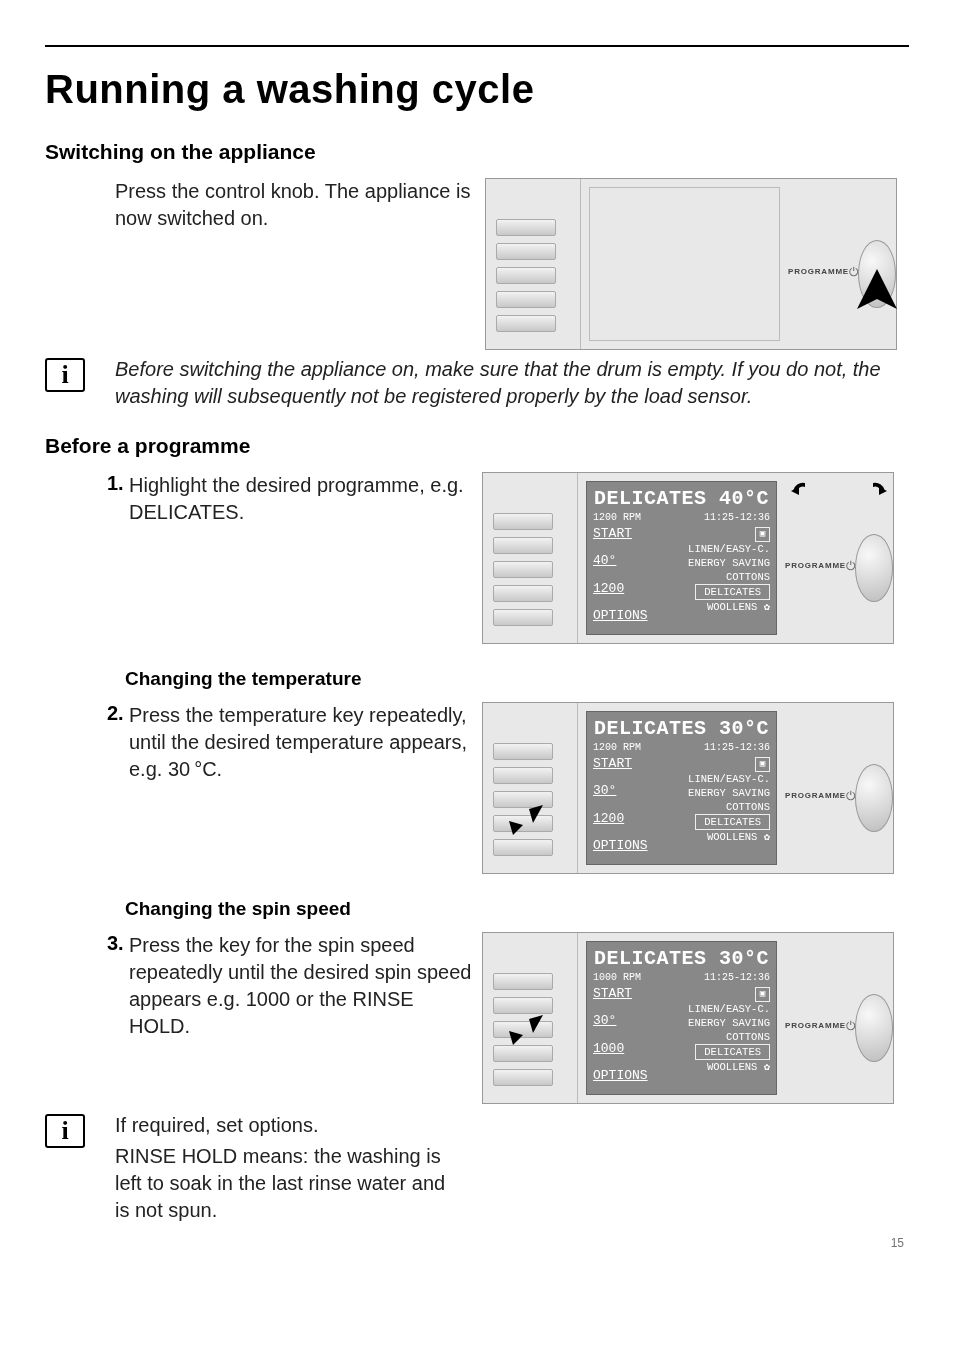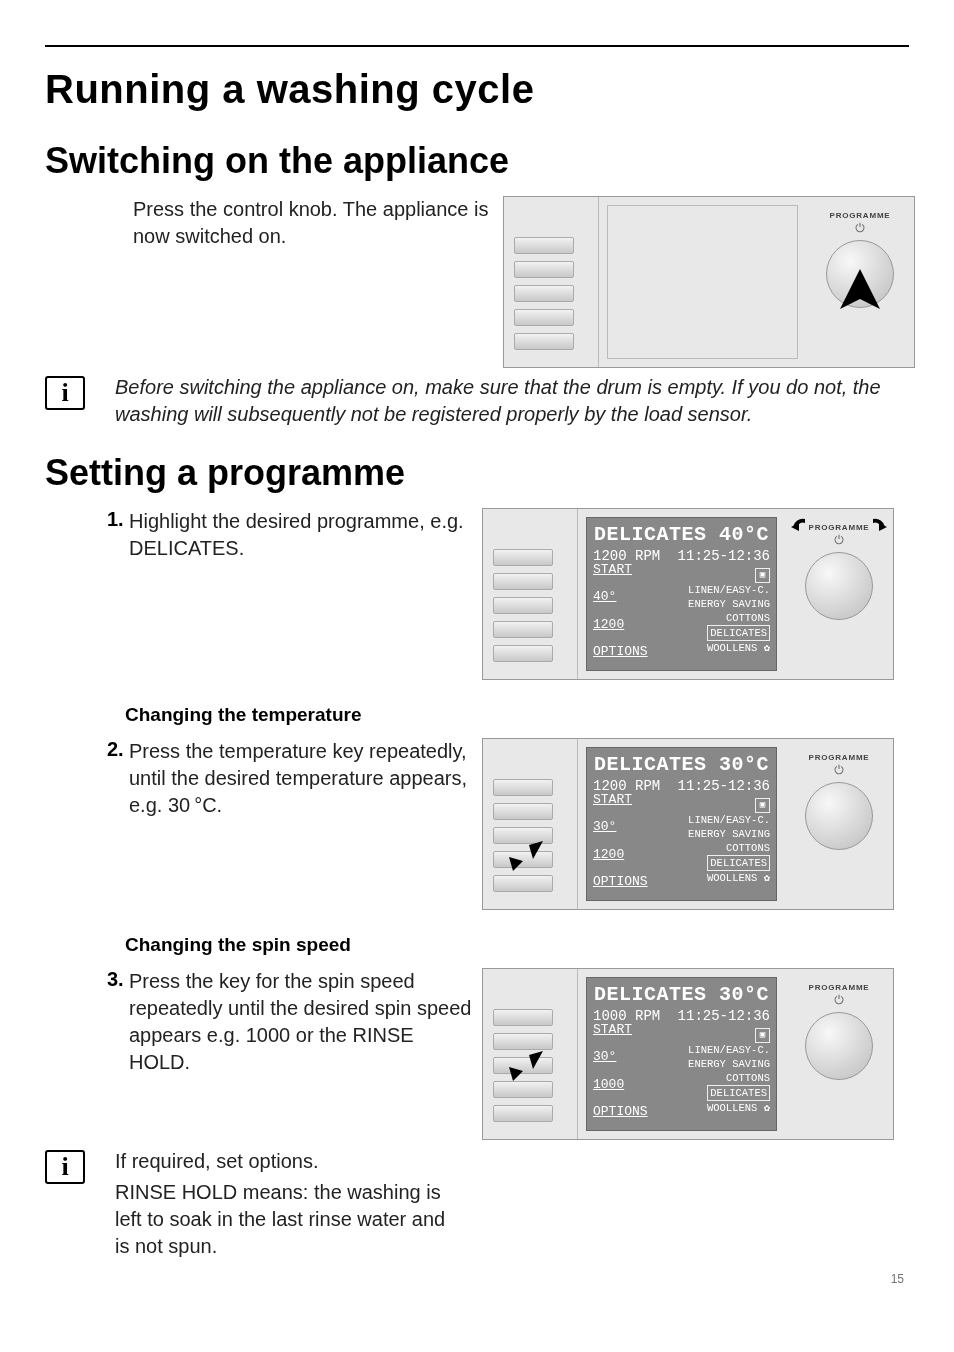--- a/index.html
+++ b/index.html
@@ -19,41 +19,41 @@
     border-top: 2px solid #000;
     margin-bottom: 20px;
   }
   h1 {
     font-size: 40px;
     font-weight: bold;
     margin: 0 0 28px 0;
     letter-spacing: 0.5px;
   }
   h2 {
-    font-size: 36px;
+    font-size: 21px;
     font-weight: bold;
     margin: 0 0 14px 0;
   }
   h3 {
     font-size: 19px;
     font-weight: bold;
     margin: 24px 0 12px 80px;
   }
   .section {
     margin-bottom: 24px;
     position: relative;
   }
   .content-row {
     display: flex;
     align-items: flex-start;
   }
   .left-col {
     width: 360px;
     flex-shrink: 0;
-    margin-left: 88px;
+    margin-left: 70px;
   }
   .left-col-indent {
     width: 365px;
     flex-shrink: 0;
     margin-left: 62px;
   }
   .para {
     font-size: 20px;
     line-height: 1.35;
     margin: 0 0 4px 0;
@@ -159,56 +159,56 @@
   .scr-title {
     text-align: center;
     font-weight: bold;
     font-size: 20px;
     letter-spacing: 0.5px;
   }
   .scr-row {
     display: flex;
     justify-content: space-between;
     align-items: center;
-    font-size: 14px;
+    font-size: 10px;
     margin-top: 2px;
   }
   .scr-right-list {
     text-align: right;
     font-size: 10.5px;
     line-height: 1.35;
     margin-top: 3px;
   }
   .scr-left-list {
     position: absolute;
     left: 6px;
     top: 38px;
     font-size: 13px;
     line-height: 2.1;
     text-decoration: underline;
   }
   .scr-box {
     border: 1px solid #eee;
-    padding: 0 2px;
+    padding: 0 8px;
     display: inline-block;
   }
   .scr-icon {
     border: 1px solid #eee;
     width: 13px;
     height: 13px;
     display: inline-flex;
     align-items: center;
     justify-content: center;
     font-size: 9px;
   }
   .panel-knob-area {
     width: 108px;
     position: relative;
     display: flex;
-    flex-direction: column;
+    flex-direction: row;
     align-items: center;
     padding-top: 14px;
   }
   .prog-label {
     font-size: 8px;
     letter-spacing: 0.8px;
     font-weight: bold;
     color: #444;
     text-align: center;
   }
@@ -288,21 +288,21 @@
     </div>
     <div style="position:relative; margin-top:6px;">
       <div class="info-icon" style="top:2px;"></div>
       <div style="margin-left:70px;font-style:italic;">
         <p class="para">Before switching the appliance on, make sure that the drum is empty. If you do not, the washing will subsequently not be registered properly by the load sensor.</p>
       </div>
     </div>
   </div>
 
   <div class="section">
-    <h2>Setting a programme</h2>
+    <h2>Before a programme</h2>
     <div class="content-row">
       <div class="left-col-indent ordered-para">
         <div class="num-col"><span class="num">1.</span></div>
         <div class="txt-col">
             <p class="para">Highlight the desired programme, e.g. DELICATES.</p>
           </div>
       </div>
       <div class="illus">
         <div class="panel">
           <div class="panel-buttons">

